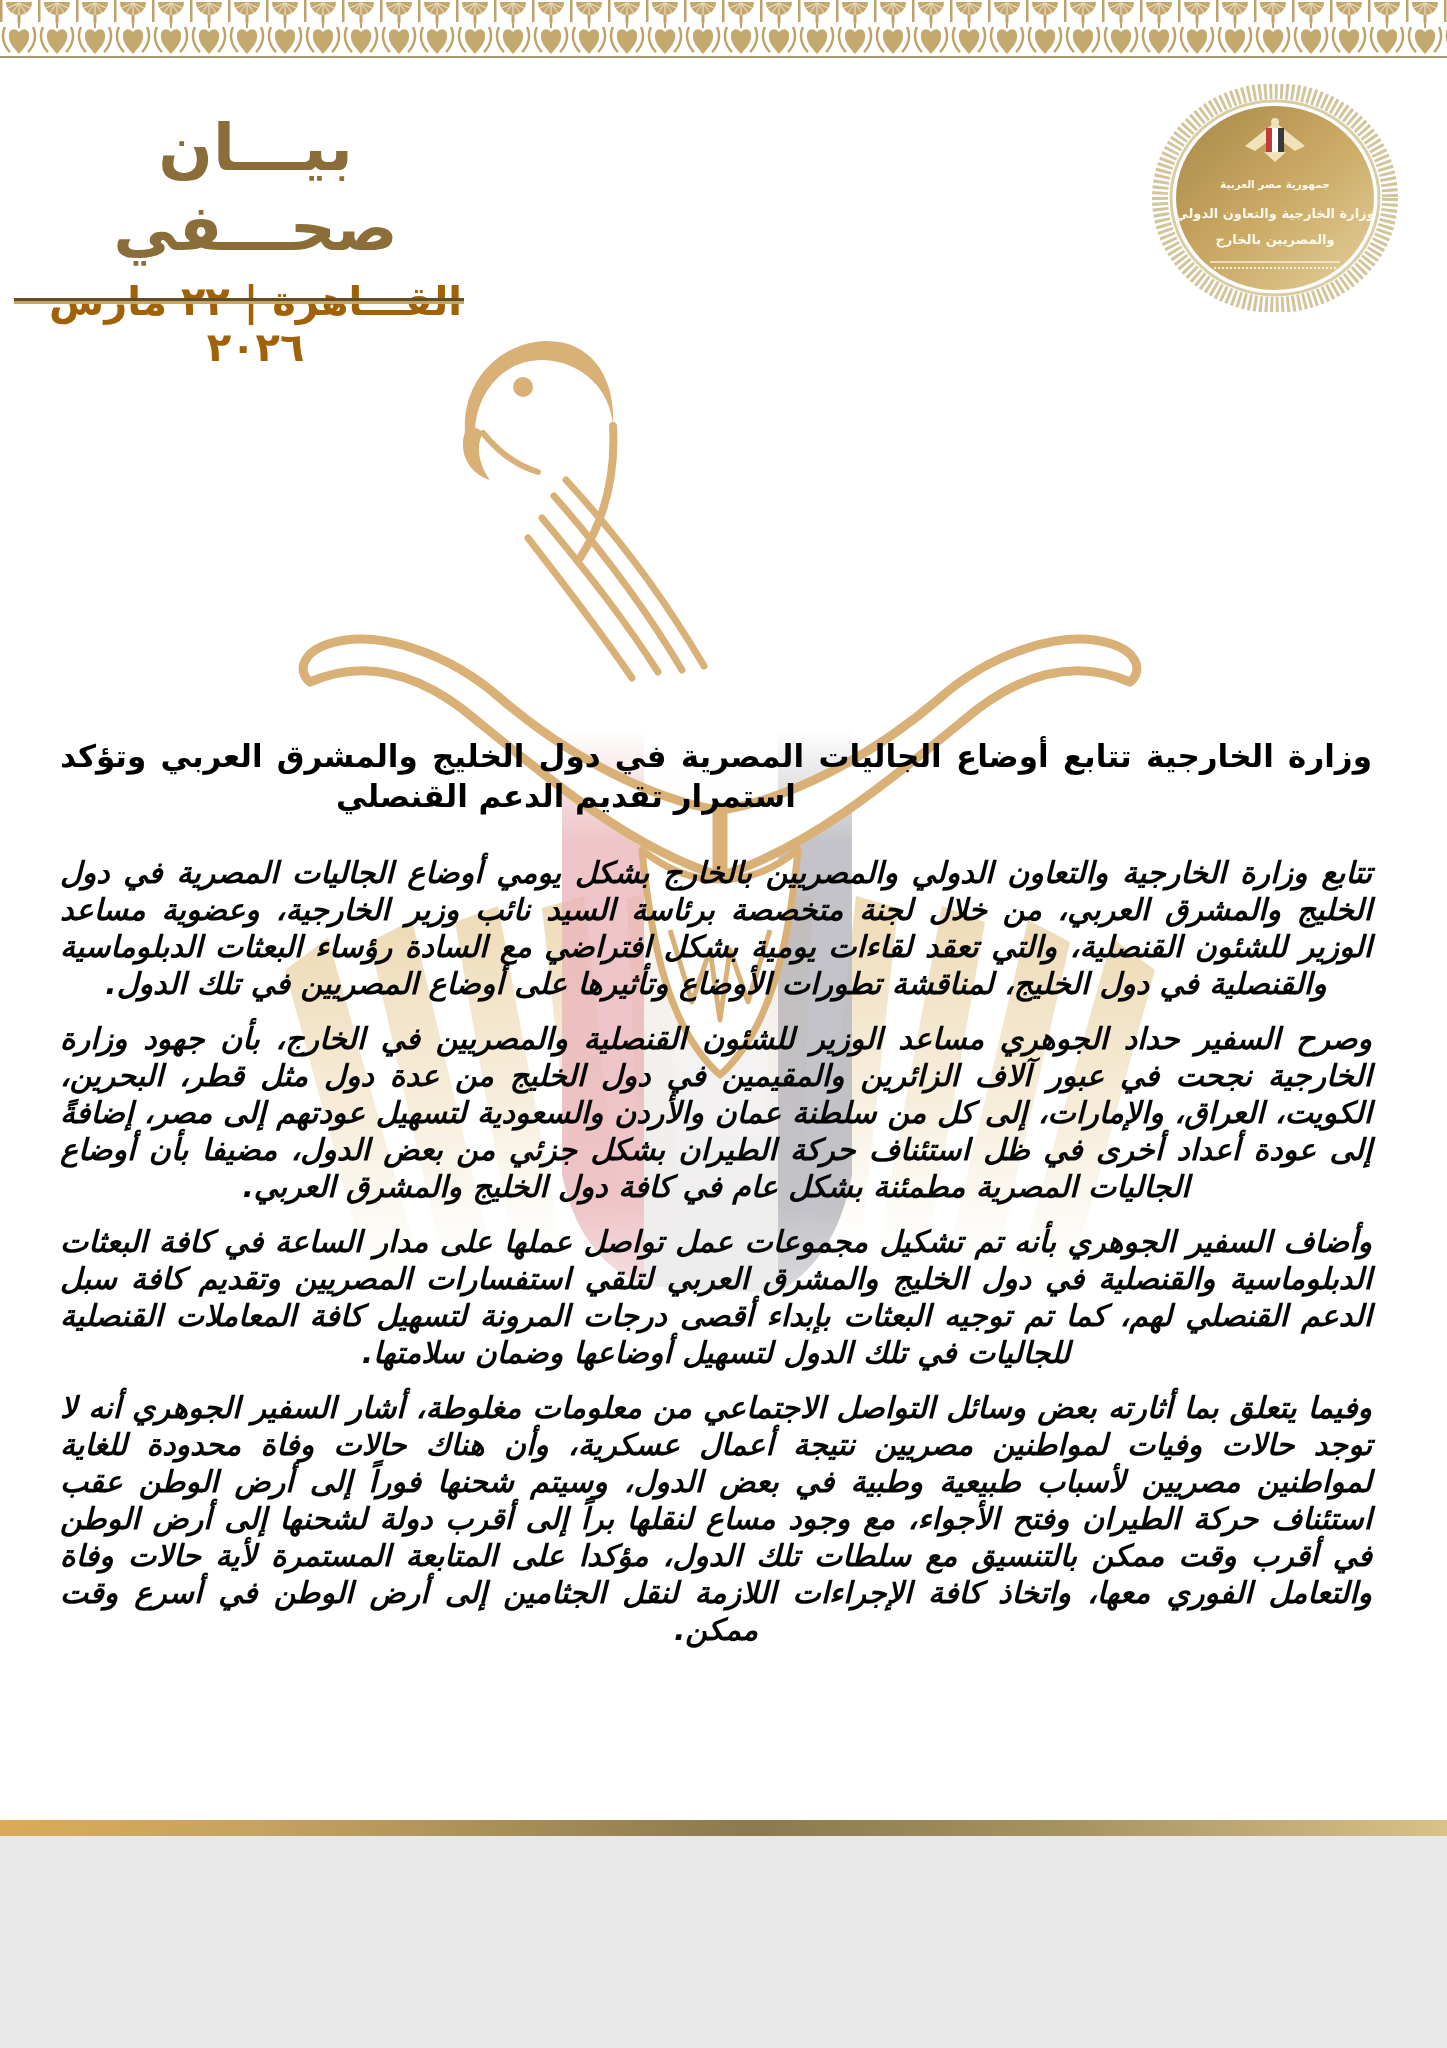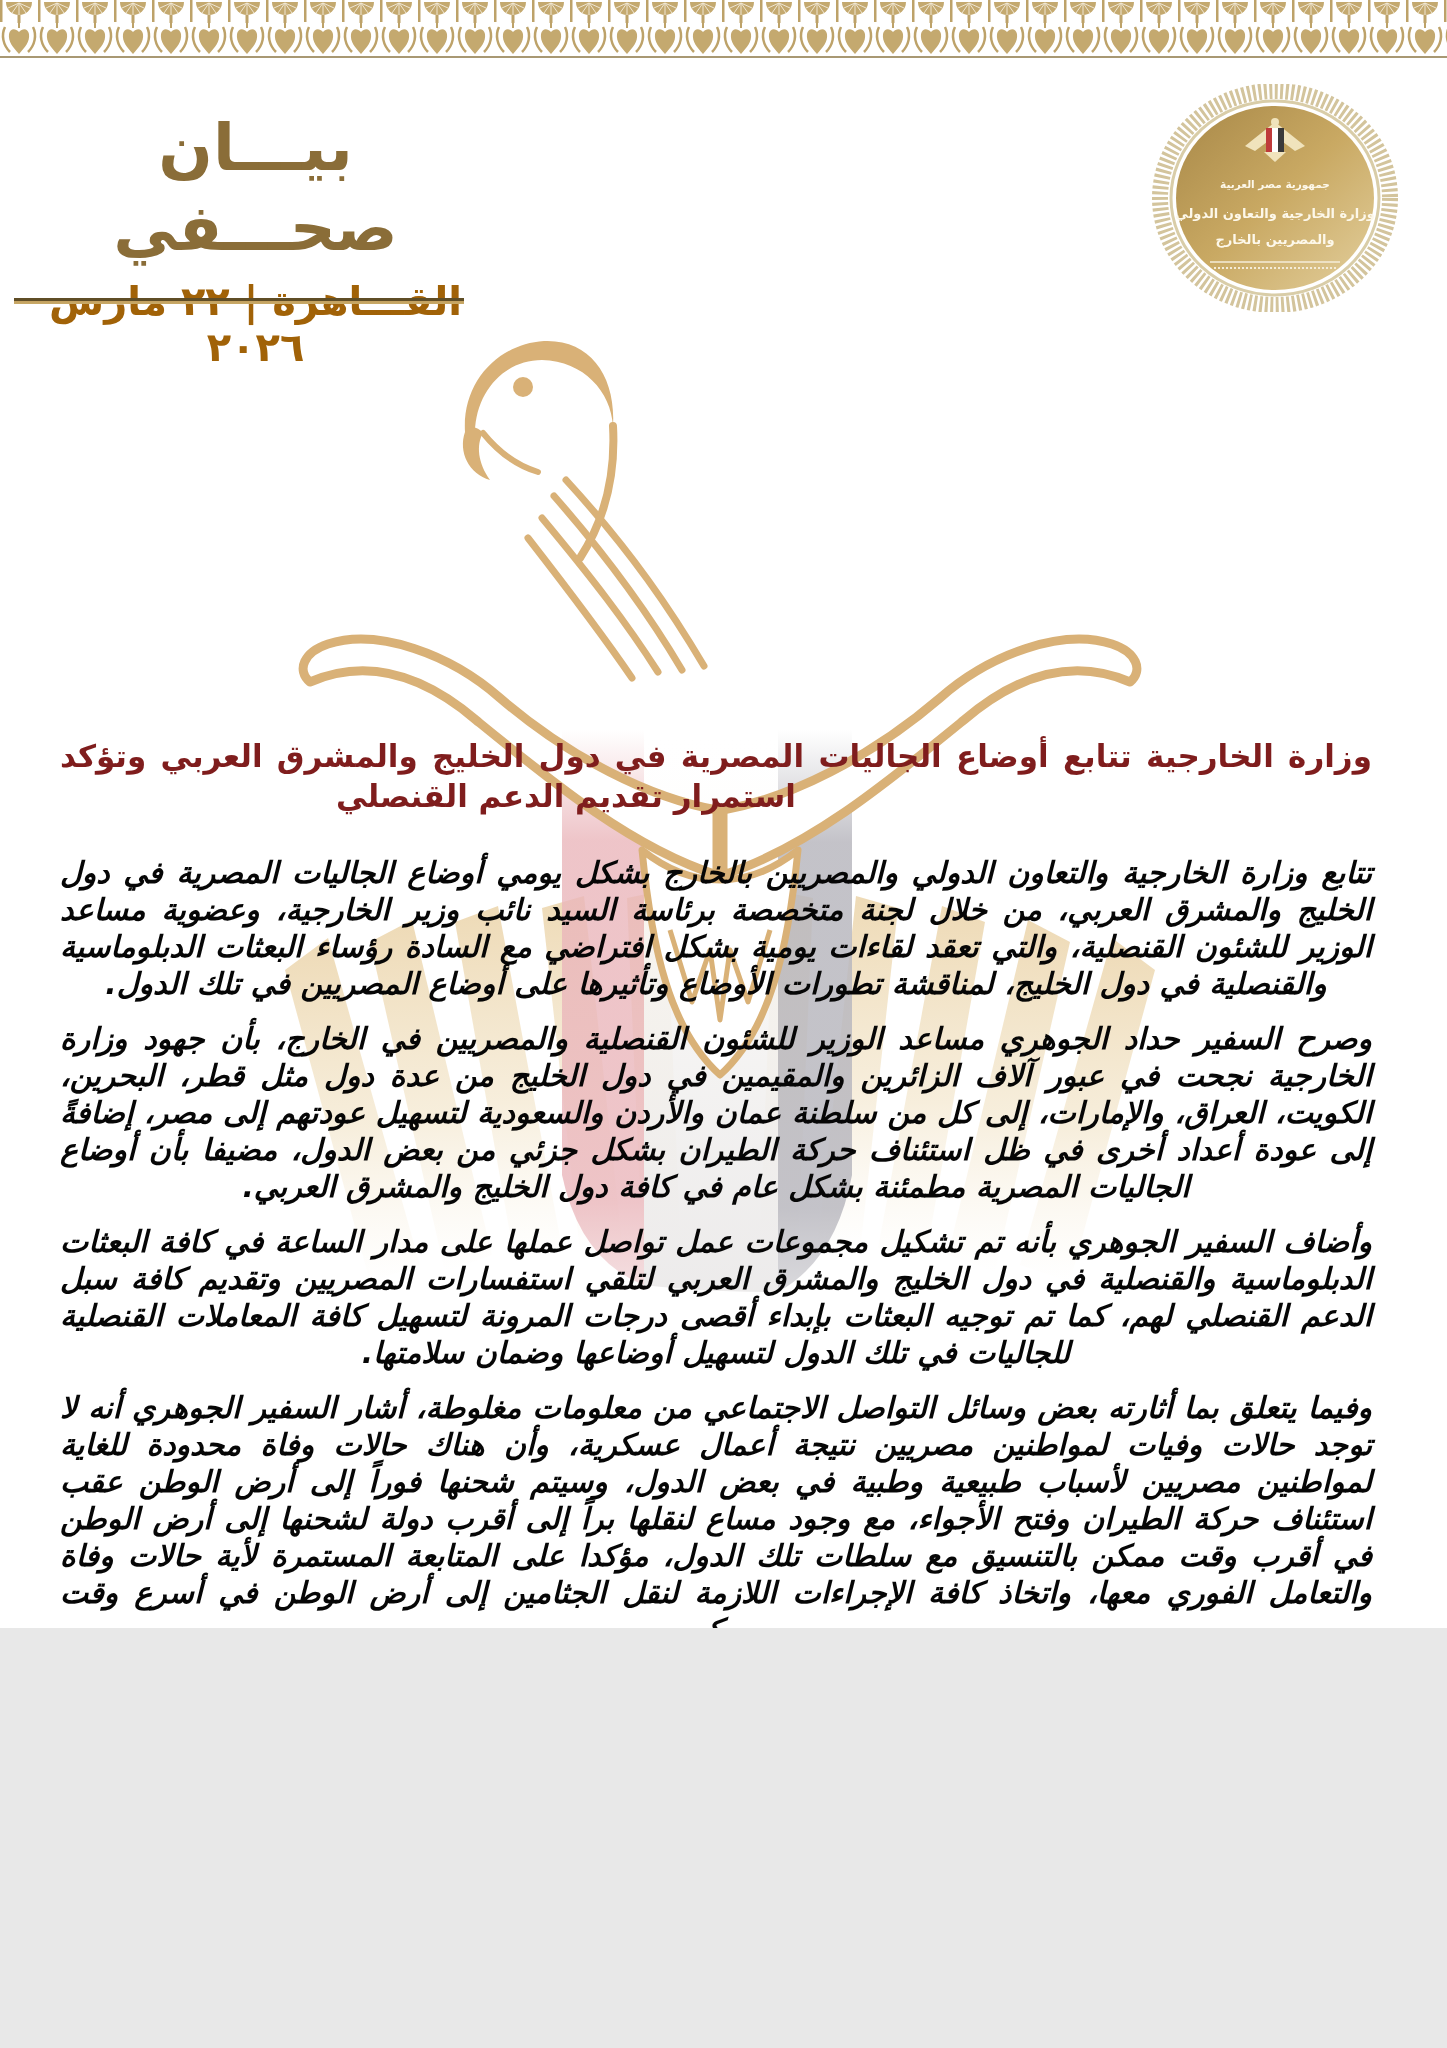--- a/index.html
+++ b/index.html
@@ -1,36 +1,36 @@
 <!DOCTYPE html>
 <html><head>
 <meta charset="utf-8">
 <style>
   html,body{margin:0;padding:0;background:#e8e8e8;}
-  .page{position:relative;width:1447px;height:1628px;margin:0 auto;background:#ffffff;overflow:hidden;
+  .page{position:relative;width:1447px;height:1836px;margin:0 auto;background:#ffffff;overflow:hidden;
         font-family:"DejaVu Sans",sans-serif;}
   
   .border-top{position:absolute;left:0;top:0;width:1447px;height:56px;}
   .border-top-rule{position:absolute;left:0;top:56px;width:1447px;height:2px;background:#a89873;}
   .border-bottom{position:absolute;left:0;top:1934px;width:1447px;height:52px;}
   .border-bottom svg{transform:scaleY(-1);}
   .footer-rule{position:absolute;left:0;top:1929px;width:1447px;height:2px;background:#d6d1c6;}
   
   .header-block{position:absolute;left:28px;top:108px;width:455px;text-align:center;direction:rtl;}
   .press-release-title{font-size:64px;font-weight:700;color:#8a6d38;line-height:1.25;}
   .dateline{margin-top:10px;font-size:40px;font-weight:700;color:#a16207;}
   .header-rule{position:absolute;left:14px;top:298px;width:450px;height:6px;
                background:linear-gradient(180deg,#5f4d26 0%,#5f4d26 45%,#c2a05f 46%,#c9aa68 100%);}
   
   .seal{position:absolute;left:1152px;top:84px;width:246px;height:228px;}
   .seal text{font-family:"DejaVu Sans",sans-serif;}
   
   .watermark{position:absolute;left:270px;top:330px;width:900px;height:980px;z-index:0;pointer-events:none;}
   
-  .press-title{position:absolute;left:60px;top:736px;width:1312px;direction:rtl;z-index:2;color:#7f1d1d;}
+  .press-title{position:absolute;left:60px;top:736px;width:1312px;direction:rtl;z-index:2;color:#000000;}
   .press-title .line1{font-size:31px;font-weight:700;text-align:justify;text-align-last:justify;line-height:1.35;}
   .press-title .line2{font-size:31px;font-weight:700;width:max-content;margin:0 auto 0 auto;
                       transform:translateX(-150px);}
   .body-text{position:absolute;left:60px;top:854px;width:1312px;direction:rtl;z-index:2;font-style:italic;}
   .body-text p{margin:0 0 18px 0;font-size:30px;font-weight:700;color:#060606;line-height:37px;
                text-align:justify;text-align-last:center;}
   
   .footer-band{position:absolute;left:0;top:1820px;width:1447px;height:108px;z-index:3;
     background:linear-gradient(90deg,#dcaa57 0%,#c5a360 18%,#8a7a4e 52%,#a6945f 74%,#d9c189 100%);
     display:flex;flex-direction:column;align-items:center;justify-content:center;}

